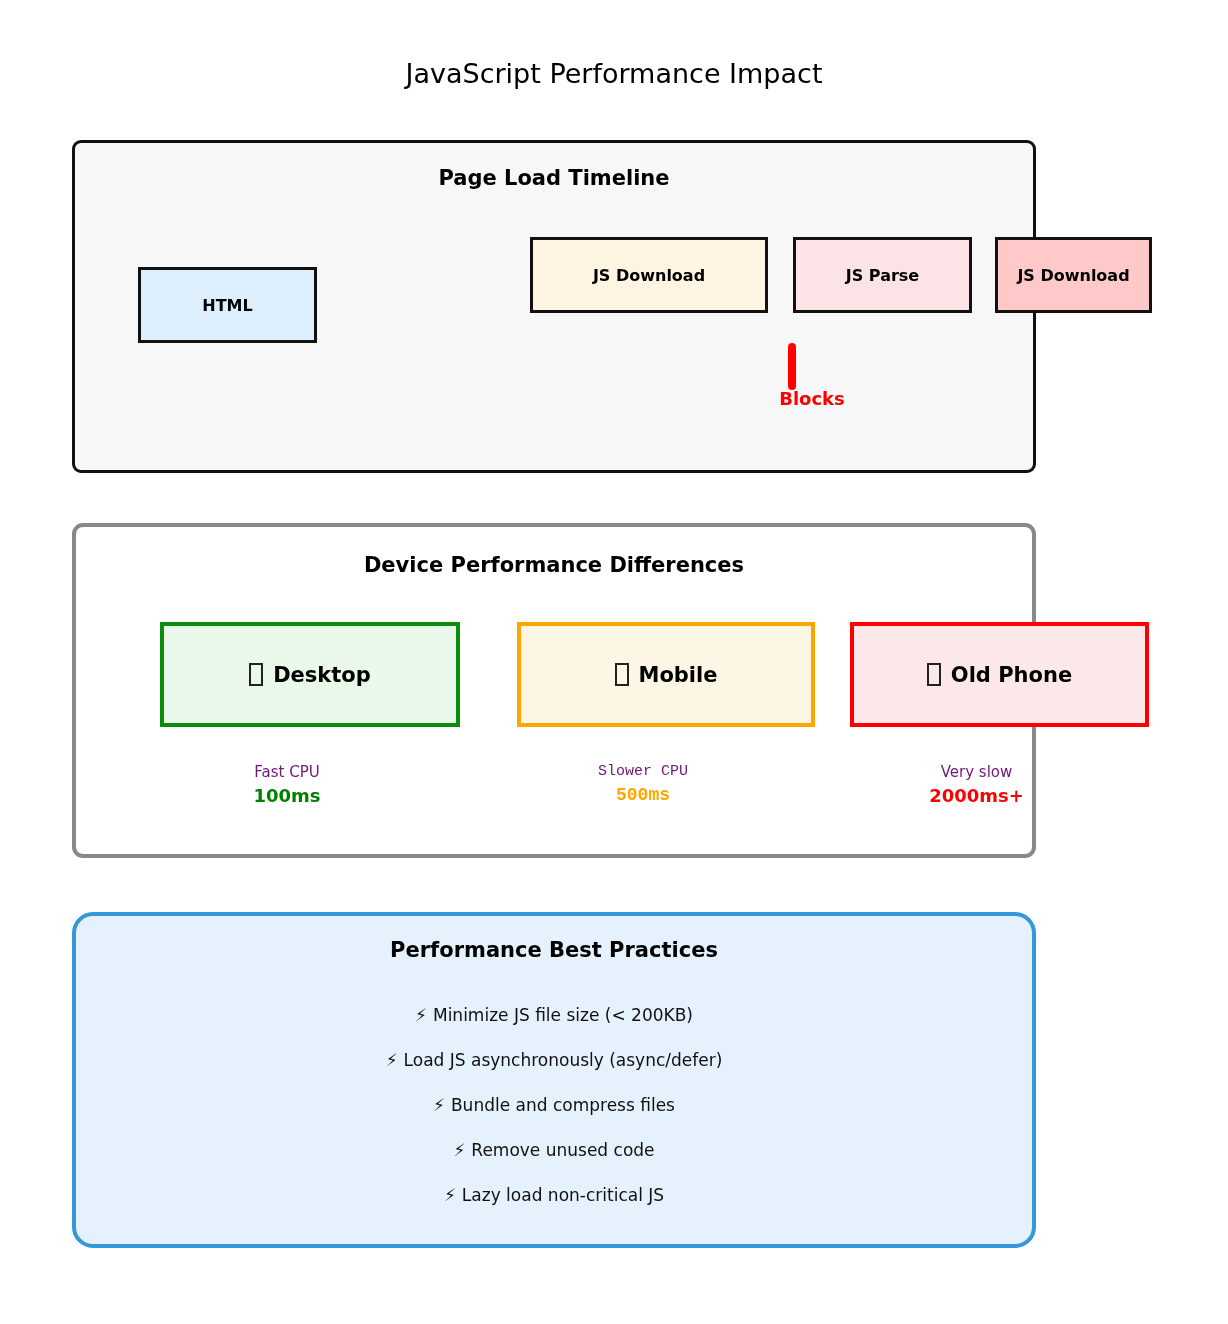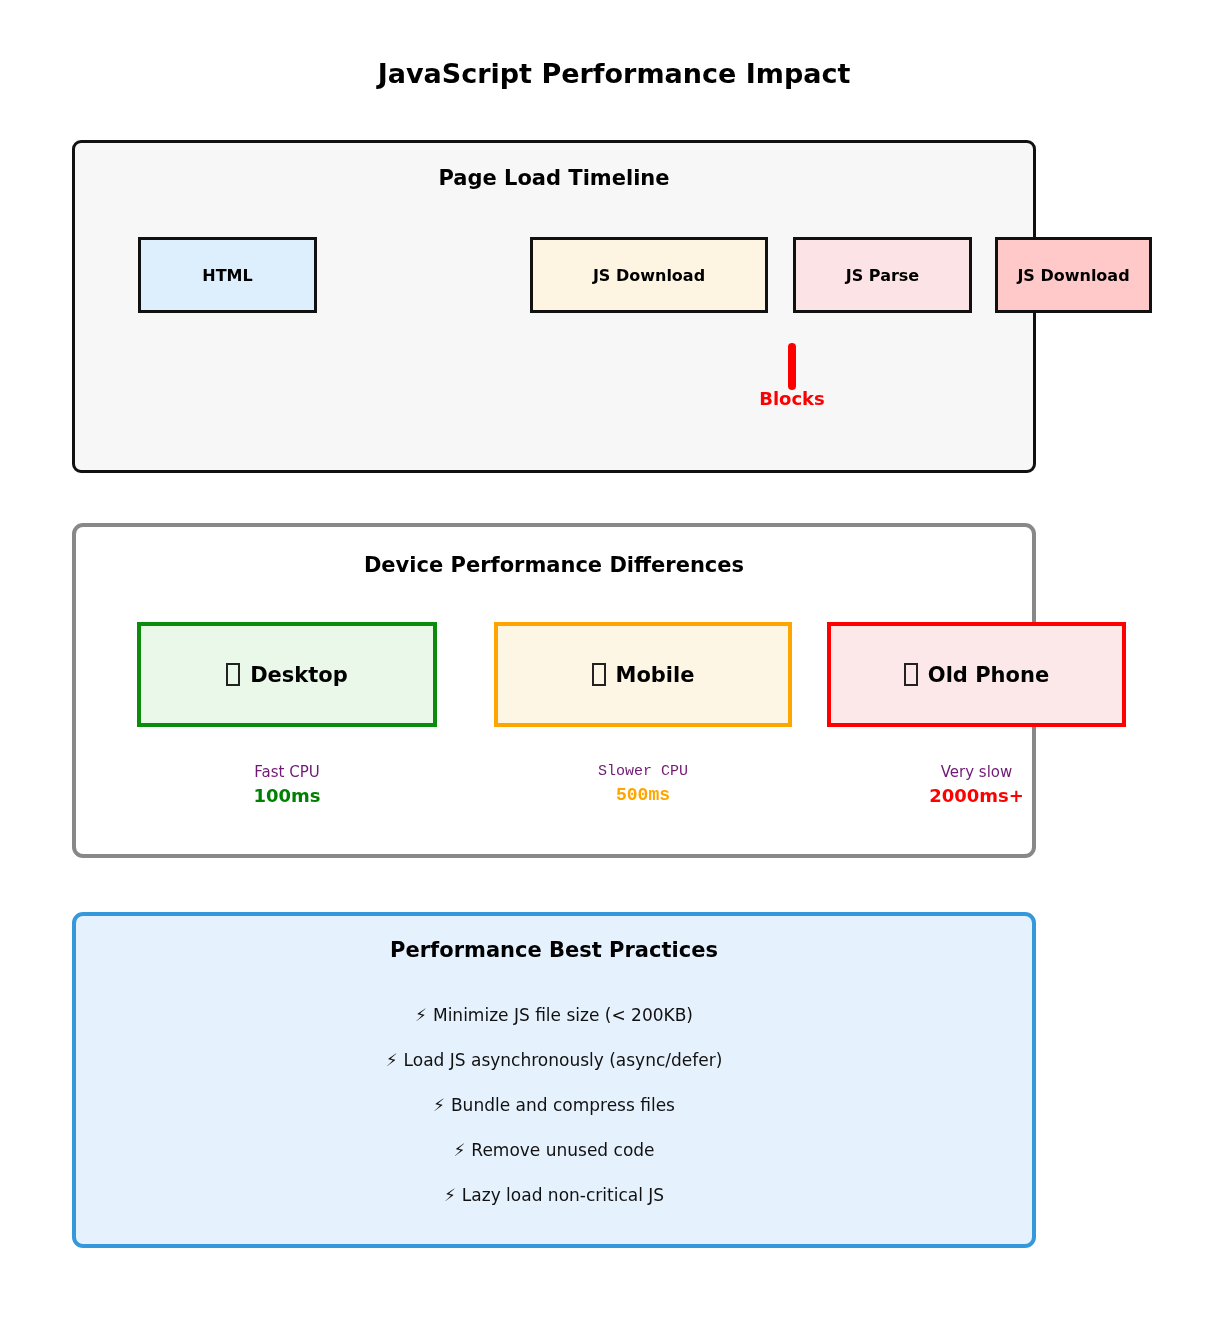--- a/index.html
+++ b/index.html
@@ -7,21 +7,21 @@
   body {
     width: 1228px; height: 1324px;
     position: relative;
     font-family: "DejaVu Sans", "Liberation Sans", sans-serif;
     color: #111111;
   }
 
   .page-title {
     position: absolute; top: 58px; left: 0;
     width: 100%; text-align: center;
-    font-size: 27px; font-weight: bold; color: #000000;
+    font-size: 27px; font-weight: normal; color: #000000;
   }
 
   .section {
     position: absolute; left: 72px; width: 964px; padding-left: 36px;
   }
   .section-title {
     position: absolute; left: 0; width: 100%;
     text-align: center; font-size: 21px; font-weight: bold; color: #000000;
   }
 
@@ -33,50 +33,50 @@
     border-radius: 9px;
   }
   #sec-timeline .section-title { top: 23px; }
 
   .stage {
     position: absolute; top: 94px; height: 76px;
     border: 3px solid #111111;
     display: flex; align-items: center; justify-content: center;
     font-size: 16px; font-weight: bold; color: #000000;
   }
-  #stage-html    { left: 63px;  width: 179px; background: #ddeefd; }
+  #stage-html    { left: 63px;  width: 179px; background: #ddeefd; margin-top: 30px; }
   #stage-css     { left: 277px; width: 145px; background: #e9f8ee; }
   #stage-jsdl    { left: 455px; width: 238px; background: #fdf4e2; }
   #stage-jsparse { left: 718px; width: 179px; background: #fce4e6; }
   #stage-jsexec  { left: 920px; width: 157px; background: #ffc9c9; }
 
   .blocks-line {
     position: absolute; left: 713px; top: 200px;
     width: 8px; height: 47px;
     background: #ff0000; border-radius: 4px;
   }
   .blocks-label {
-    position: absolute; left: 617px; top: 245px; width: 200px;
+    position: absolute; left: 637px; top: 245px; width: 200px;
     text-align: center;
     font-size: 18px; font-weight: bold; color: #ff0000;
   }
 
   
   #sec-devices {
     top: 523px; height: 335px;
     background: #ffffff;
     border: 4px solid #888888;
     border-radius: 11px;
   }
   #sec-devices .section-title { top: 26px; }
 
   .device-card {
     position: absolute; top: 95px; height: 105px;
     display: flex; align-items: center; justify-content: center;
-    font-size: 21px; font-weight: bold; color: #000000;
+    font-size: 21px; font-weight: bold; color: #000000; margin-left: 23px;
   }
   #card-desktop  { left: 61px;  width: 300px; border: 4px solid #0b8c0b; background: #e9f8e9; }
   #card-mobile   { left: 418px; width: 298px; border: 4px solid #ffa500; background: #fdf6e4; }
   #card-oldphone { left: 751px; width: 299px; border: 4px solid #ff0000; background: #fce8e8; }
 
   .tofu {
     display: inline-block;
     width: 14px; height: 23px;
     border: 2px solid #222222;
     margin-right: 10px;
@@ -96,21 +96,21 @@
   #cpu-oldphone, #time-oldphone { left: 751px; width: 299px; }
   #time-desktop  { color: #008000; }
   #time-mobile   { color: #ffa500; }
   #time-oldphone { color: #ff0000; }
 
   
   #sec-practices {
     top: 912px; height: 336px;
     background: #e5f1fc;
     border: 4px solid #3498db;
-    border-radius: 11px;
+    border-radius: 21px;
   }
   #sec-practices .section-title { top: 22px; }
 
   .practice-item {
     position: absolute; left: 0; width: 100%;
     text-align: center; font-size: 17px; color: #111111;
   }
   #practice-0 { top: 89px;  }
   #practice-1 { top: 134px; }
   #practice-2 { top: 179px; }

